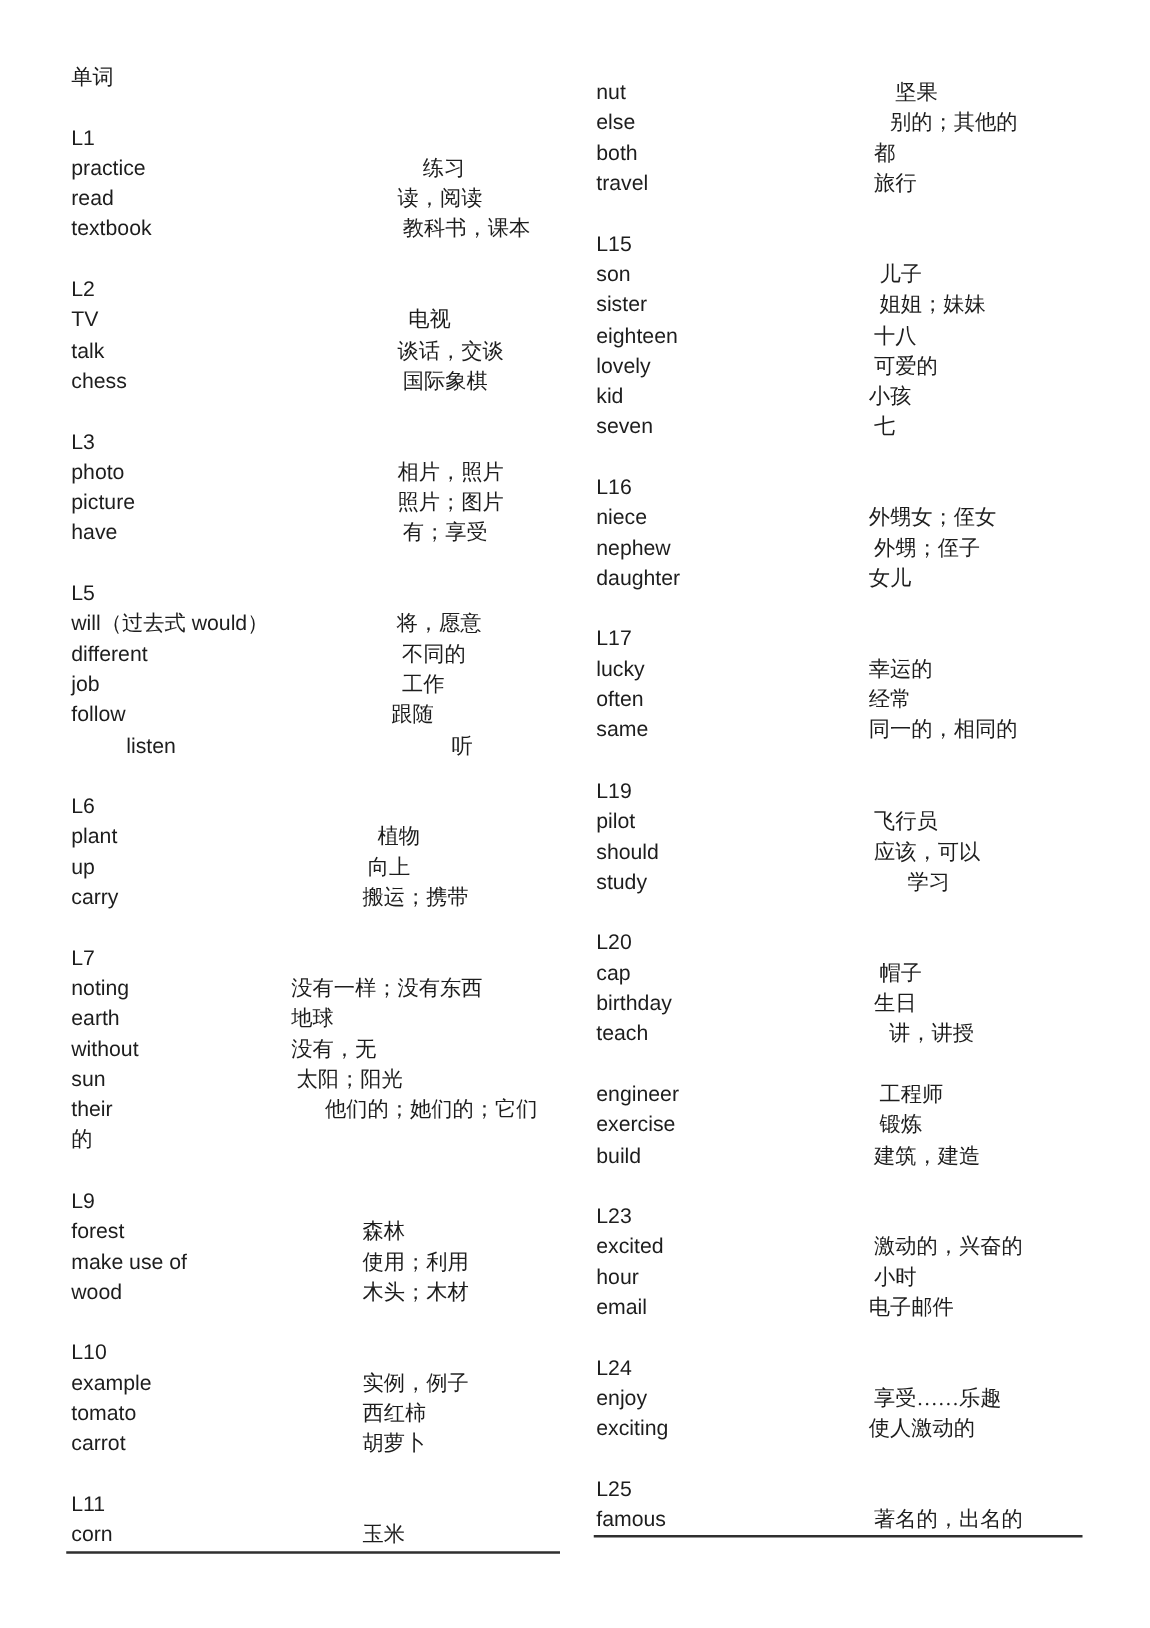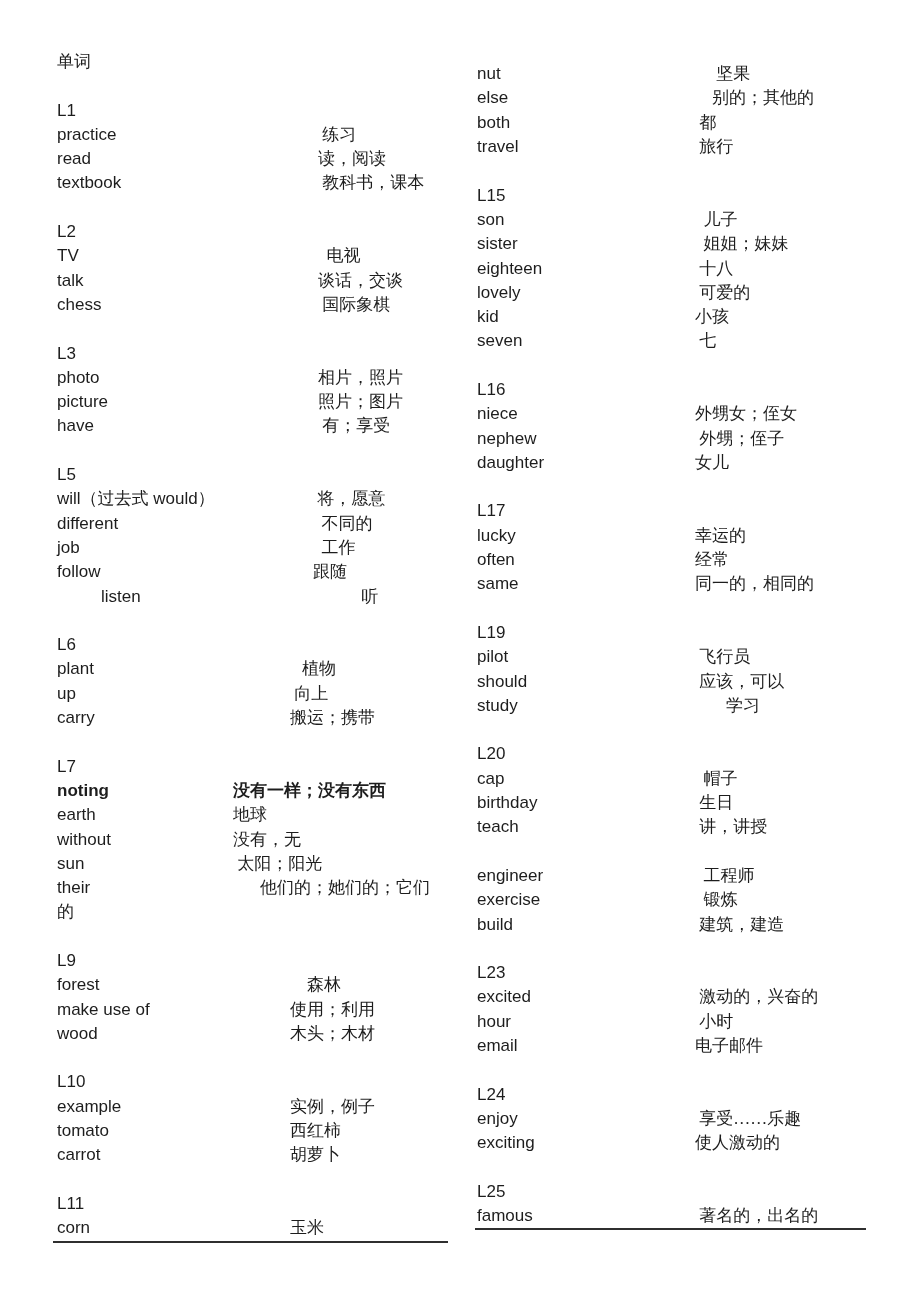--- a/index.html
+++ b/index.html
@@ -40,21 +40,21 @@
 </head>
 <body>
 
 <div class="doc">
   <div class="colbox col-0">
       <div class="block">
         <div class="label title">单词</div>
       </div>
       <div class="block">
         <div class="label">L1</div>
-        <div class="row grid" style="grid-template-columns: 261px 1fr;">
+        <div class="row grid" style="grid-template-columns: 261px 1fr; gap: 16px;">
           <span class="en">practice</span>
           <span class="zh"> 练习</span>
         </div>
         <div class="row grid" style="grid-template-columns: 261px 1fr;">
           <span class="en">read</span>
           <span class="zh">读，阅读</span>
         </div>
         <div class="row grid" style="grid-template-columns: 261px 1fr;">
           <span class="en">textbook</span>
           <span class="zh"> 教科书，课本</span>
@@ -123,41 +123,41 @@
           <span class="en">up</span>
           <span class="zh"> 向上</span>
         </div>
         <div class="row grid" style="grid-template-columns: 233px 1fr;">
           <span class="en">carry</span>
           <span class="zh">搬运；携带</span>
         </div>
       </div>
       <div class="block">
         <div class="label">L7</div>
-        <div class="row grid" style="grid-template-columns: 176px 1fr; font-weight: bold;">
+        <div class="row grid" style="grid-template-columns: 176px 1fr;">
           <span class="en">noting</span>
           <span class="zh">没有一样；没有东西</span>
         </div>
         <div class="row grid" style="grid-template-columns: 176px 1fr;">
           <span class="en">earth</span>
           <span class="zh">地球</span>
         </div>
         <div class="row grid" style="grid-template-columns: 176px 1fr;">
           <span class="en">without</span>
           <span class="zh">没有，无</span>
         </div>
         <div class="row grid" style="grid-template-columns: 176px 1fr;">
           <span class="en">sun</span>
           <span class="zh"> 太阳；阳光</span>
         </div>
         <div class="row flow"><span class="en">their</span><span class="sp" style="width: 136px;"></span><span class="zh">　　他们的；她们的；它们<br>的</span></div>
       </div>
       <div class="block">
         <div class="label">L9</div>
-        <div class="row grid" style="grid-template-columns: 233px 1fr; gap: 17px;">
+        <div class="row grid" style="grid-template-columns: 233px 1fr;">
           <span class="en">forest</span>
           <span class="zh">森林</span>
         </div>
         <div class="row grid" style="grid-template-columns: 233px 1fr;">
           <span class="en">make use of</span>
           <span class="zh">使用；利用</span>
         </div>
         <div class="row grid" style="grid-template-columns: 233px 1fr;">
           <span class="en">wood</span>
           <span class="zh">木头；木材</span>
@@ -280,21 +280,21 @@
       <div class="block">
         <div class="label">L20</div>
         <div class="row grid" style="grid-template-columns: 218px 1fr;">
           <span class="en">cap</span>
           <span class="zh">  帽子</span>
         </div>
         <div class="row grid" style="grid-template-columns: 218px 1fr;">
           <span class="en">birthday</span>
           <span class="zh"> 生日</span>
         </div>
-        <div class="row grid" style="grid-template-columns: 218px 1fr;">
+        <div class="row grid" style="grid-template-columns: 218px 1fr; gap: 12px;">
           <span class="en">teach</span>
           <span class="zh"> 讲，讲授</span>
         </div>
       </div>
       <div class="block">
         <div class="row grid" style="grid-template-columns: 218px 1fr;">
           <span class="en">engineer</span>
           <span class="zh">  工程师</span>
         </div>
         <div class="row grid" style="grid-template-columns: 218px 1fr;">

